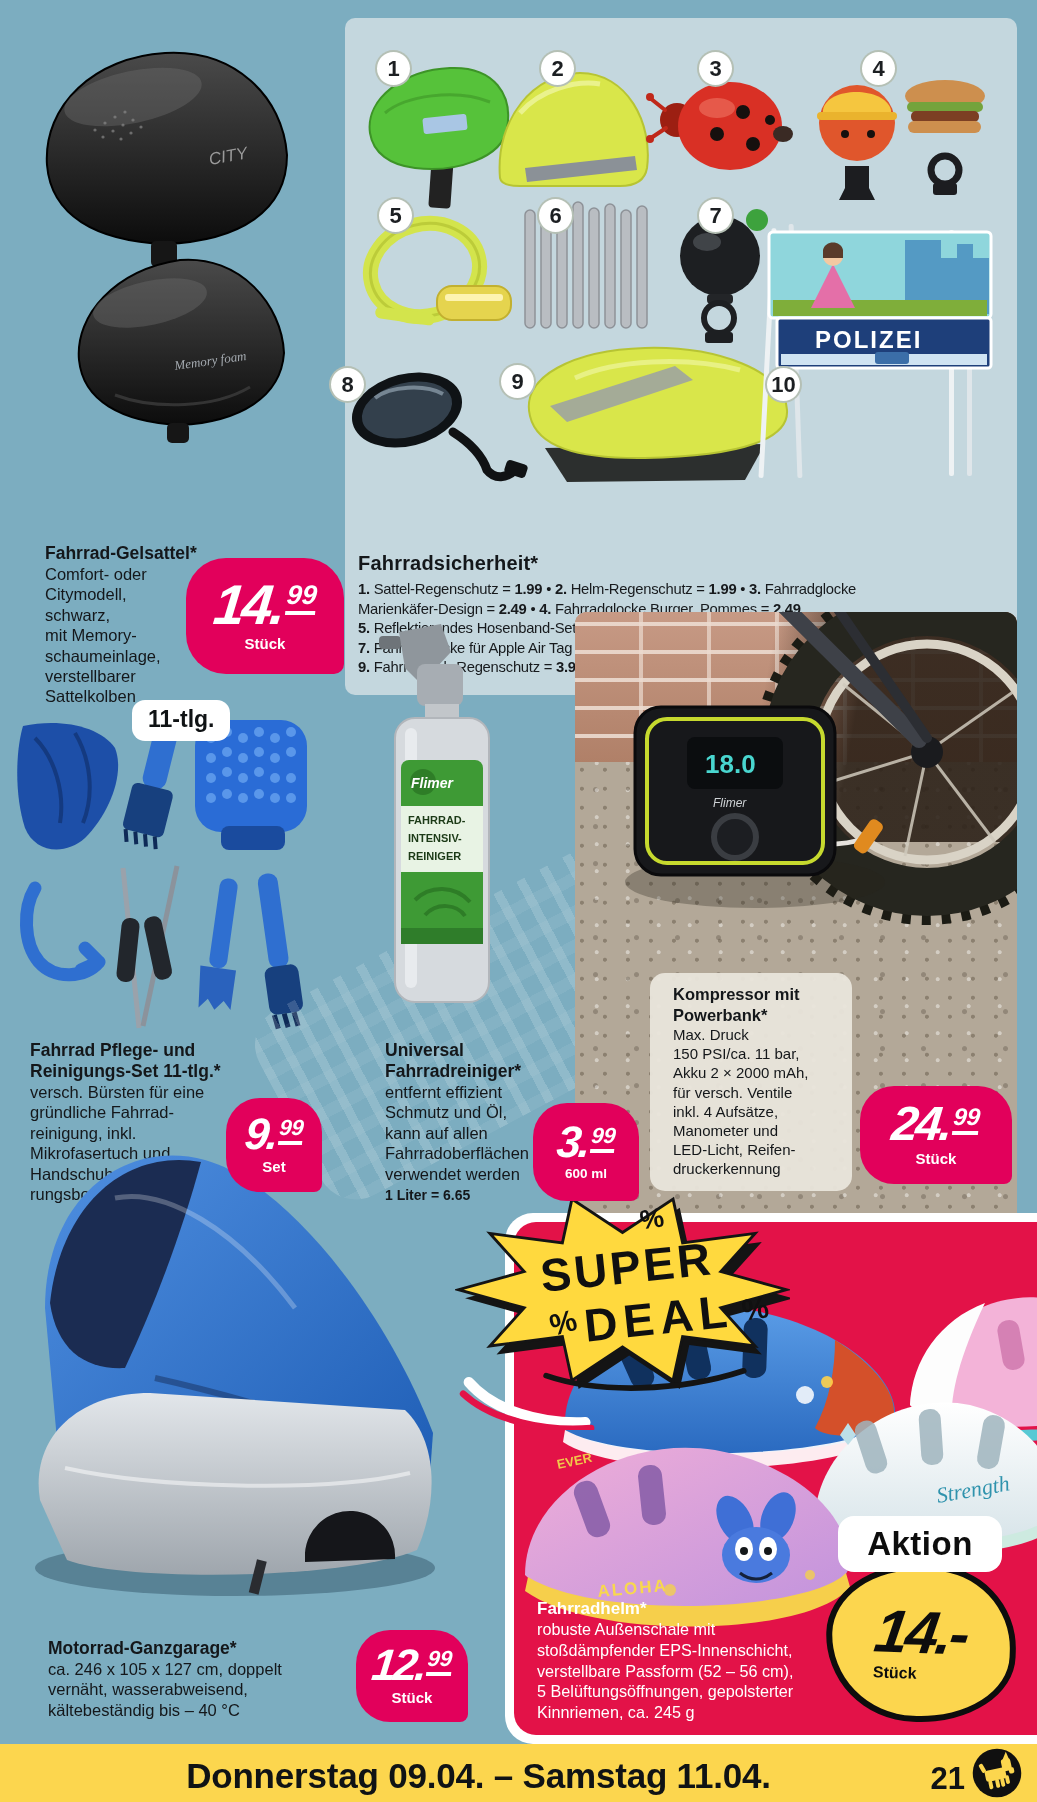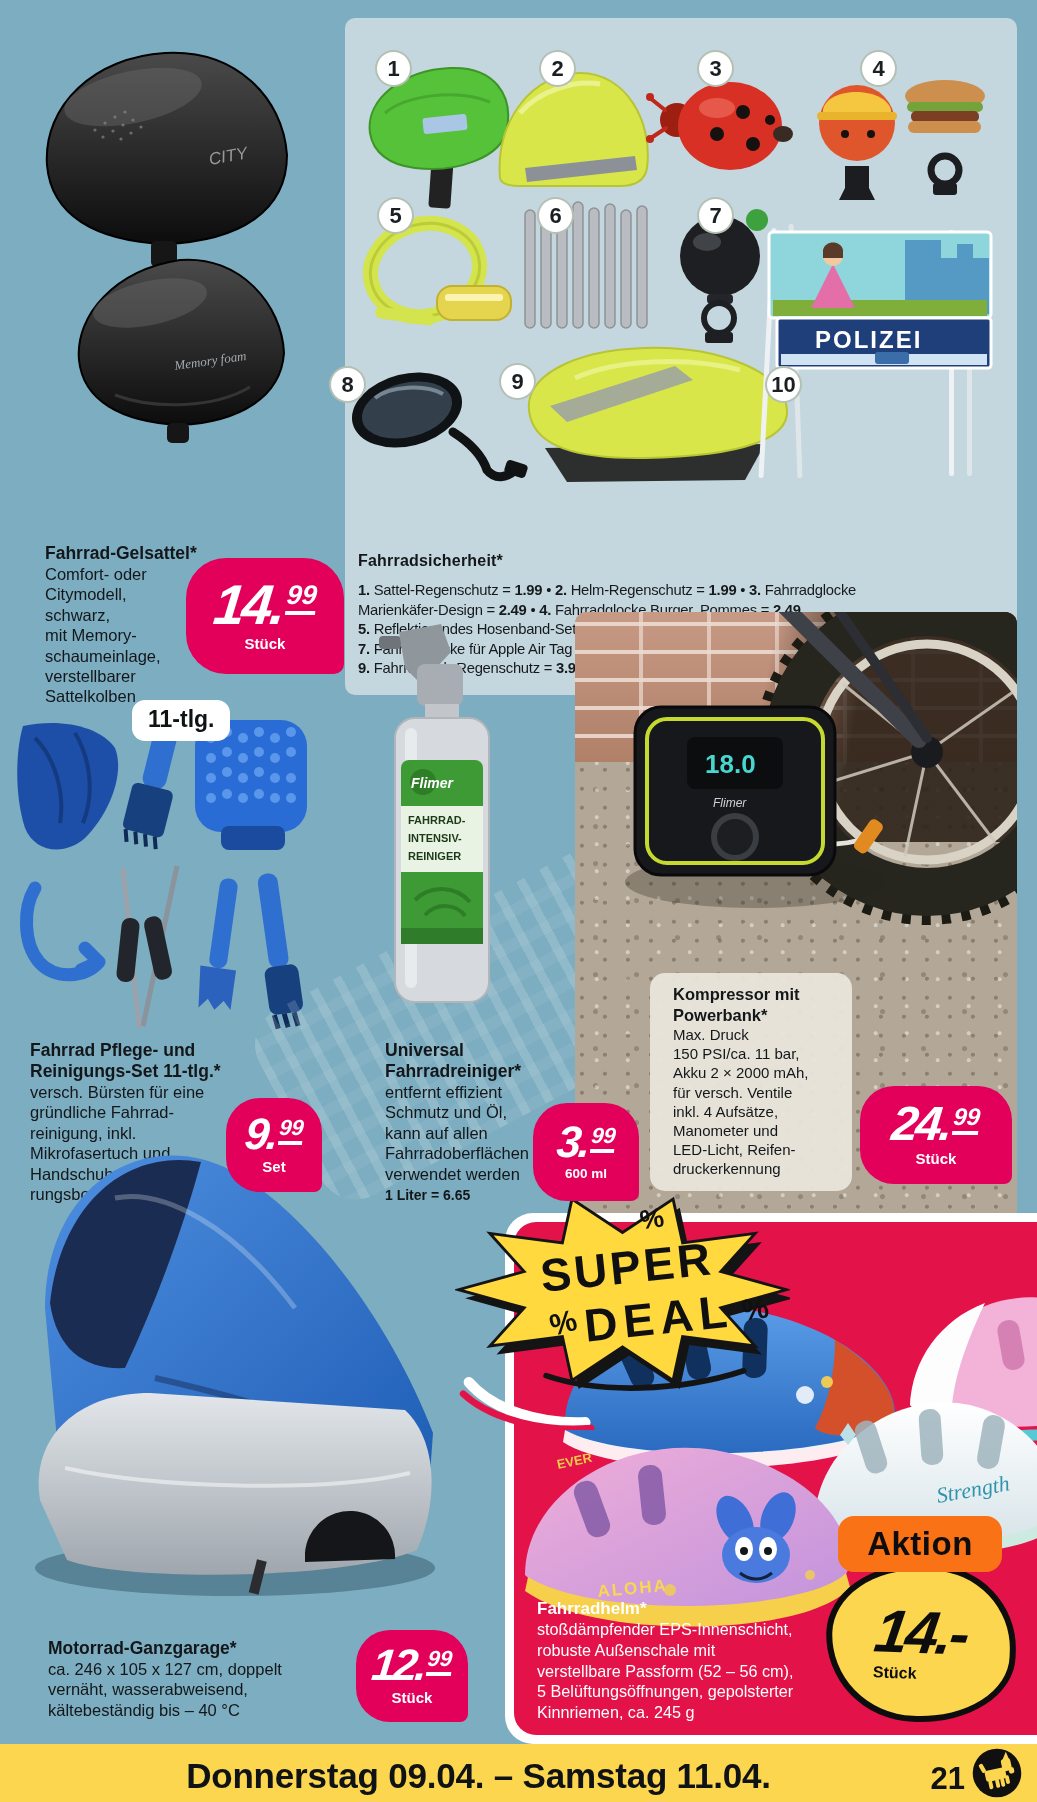--- a/index.html
+++ b/index.html
@@ -19,21 +19,21 @@
   .numbadge { width:37px; height:37px; border-radius:50%;
     background:#fff; border:2px solid rgba(120,140,120,.55);
     display:flex; align-items:center; justify-content:center;
     font-size:22px; font-weight:600; color:#1c1f22; z-index:5; }
   .nb1{left:375px;top:50px}.nb2{left:539px;top:50px}.nb3{left:697px;top:50px}
   .nb4{left:860px;top:50px}.nb5{left:377px;top:197px}.nb6{left:537px;top:197px}
   .nb7{left:697px;top:197px}.nb8{left:329px;top:366px}.nb9{left:499px;top:363px}
   .nb10{left:765px;top:366px}
 
   .sich-text { left:358px; top:552px; width:655px; }
-  .sich-title { font-size:16px; font-weight:800; margin-bottom:11px; letter-spacing:.2px;}
+  .sich-title { font-size:20px; font-weight:800; margin-bottom:5px; letter-spacing:.2px;}
   .sich-line { font-size:14.8px; line-height:19.6px; white-space:nowrap; letter-spacing:-.25px; color:#171a1d;}
   .sich-line b { font-weight:800; }
 
   
   .gel-text { left:45px; top:498px; width:190px;margin-top:45px; }
   .blk-title { font-size:17.5px; font-weight:800; line-height:21px; }
   .blk-line { font-size:16.5px; line-height:20.4px; }
 
   .reinig-text { left:30px; top:1040px; width:230px; }
   .univ-text { left:385px; top:1040px; width:160px; }
@@ -96,21 +96,21 @@
   .p-komp2 { left:285px; top:474px; }
 
   
   .deal-outer { left:505px; top:1213px; width:532px; height:531px;
     background:#fff; border-radius:28px 0 0 28px; z-index:2; }
   .deal-inner { position:absolute; left:9px; top:9px; right:0; bottom:9px;
     background:#e31248; border-radius:22px 0 0 22px; overflow:hidden; }
   .helm-text { left:537px; top:1598px; width:400px; color:#fff; z-index:4; }
   .helm-text .blk-title { font-size:17px; }
   .helm-text .blk-line { font-size:16.2px; line-height:20.8px; }
-  .aktion { left:838px; top:1516px; width:164px; height:56px; background:#f97316;
+  .aktion { left:838px; top:1516px; width:164px; height:56px; background:#ffffff;
     border-radius:16px; display:flex; align-items:center; justify-content:center;
     z-index:6; font-size:33px; font-weight:900; color:#0d0d0d; letter-spacing:.5px; }
   .blob { left:826px; top:1564px; width:190px; height:158px; background:#fcd64e;
     border:6px solid #0d0d0d; border-radius:50% 46% 52% 48% / 46% 54% 44% 56%;
     transform:rotate(2deg); z-index:5;
     display:flex; flex-direction:column; align-items:center; justify-content:center; }
   .blob .big { font-size:60px; font-weight:900; font-style:italic; color:#0d0d0d;
     transform:skewX(-6deg); line-height:1; letter-spacing:-3px; }
   .blob .unit { font-size:16px; font-weight:800; color:#0d0d0d; margin-top:2px;
     align-self:flex-start; margin-left:42px; }
@@ -613,22 +613,22 @@
     <path d="M8,224 C38,252 95,264 142,260" fill="none" stroke="#e31248" stroke-width="7" stroke-linecap="round"></path>
   </svg>
   <div class="abs burst-txt bt-pc-top">%</div>
   <div class="abs burst-txt bt-super">SUPER</div>
   <div class="abs burst-txt bt-pc-left">%</div>
   <div class="abs burst-txt bt-deal">DEAL</div>
   <div class="abs burst-txt bt-pc-right">%</div>
 
   <div class="abs helm-text">
     <div class="blk-title">Fahrradhelm*</div>
+    <div class="blk-line">robuste Außenschale mit</div>
     <div class="blk-line">stoßdämpfender EPS-Innenschicht,</div>
-    <div class="blk-line">robuste Außenschale mit</div>
     <div class="blk-line">verstellbare Passform (52 – 56 cm),</div>
     <div class="blk-line">5 Belüftungsöffnungen, gepolsterter</div>
     <div class="blk-line">Kinnriemen, ca. 245 g</div>
   </div>
 
   <div class="abs aktion">Aktion</div>
   <div class="abs blob">
     <div class="big">14.-</div>
     <div class="unit">Stück</div>
   </div>

